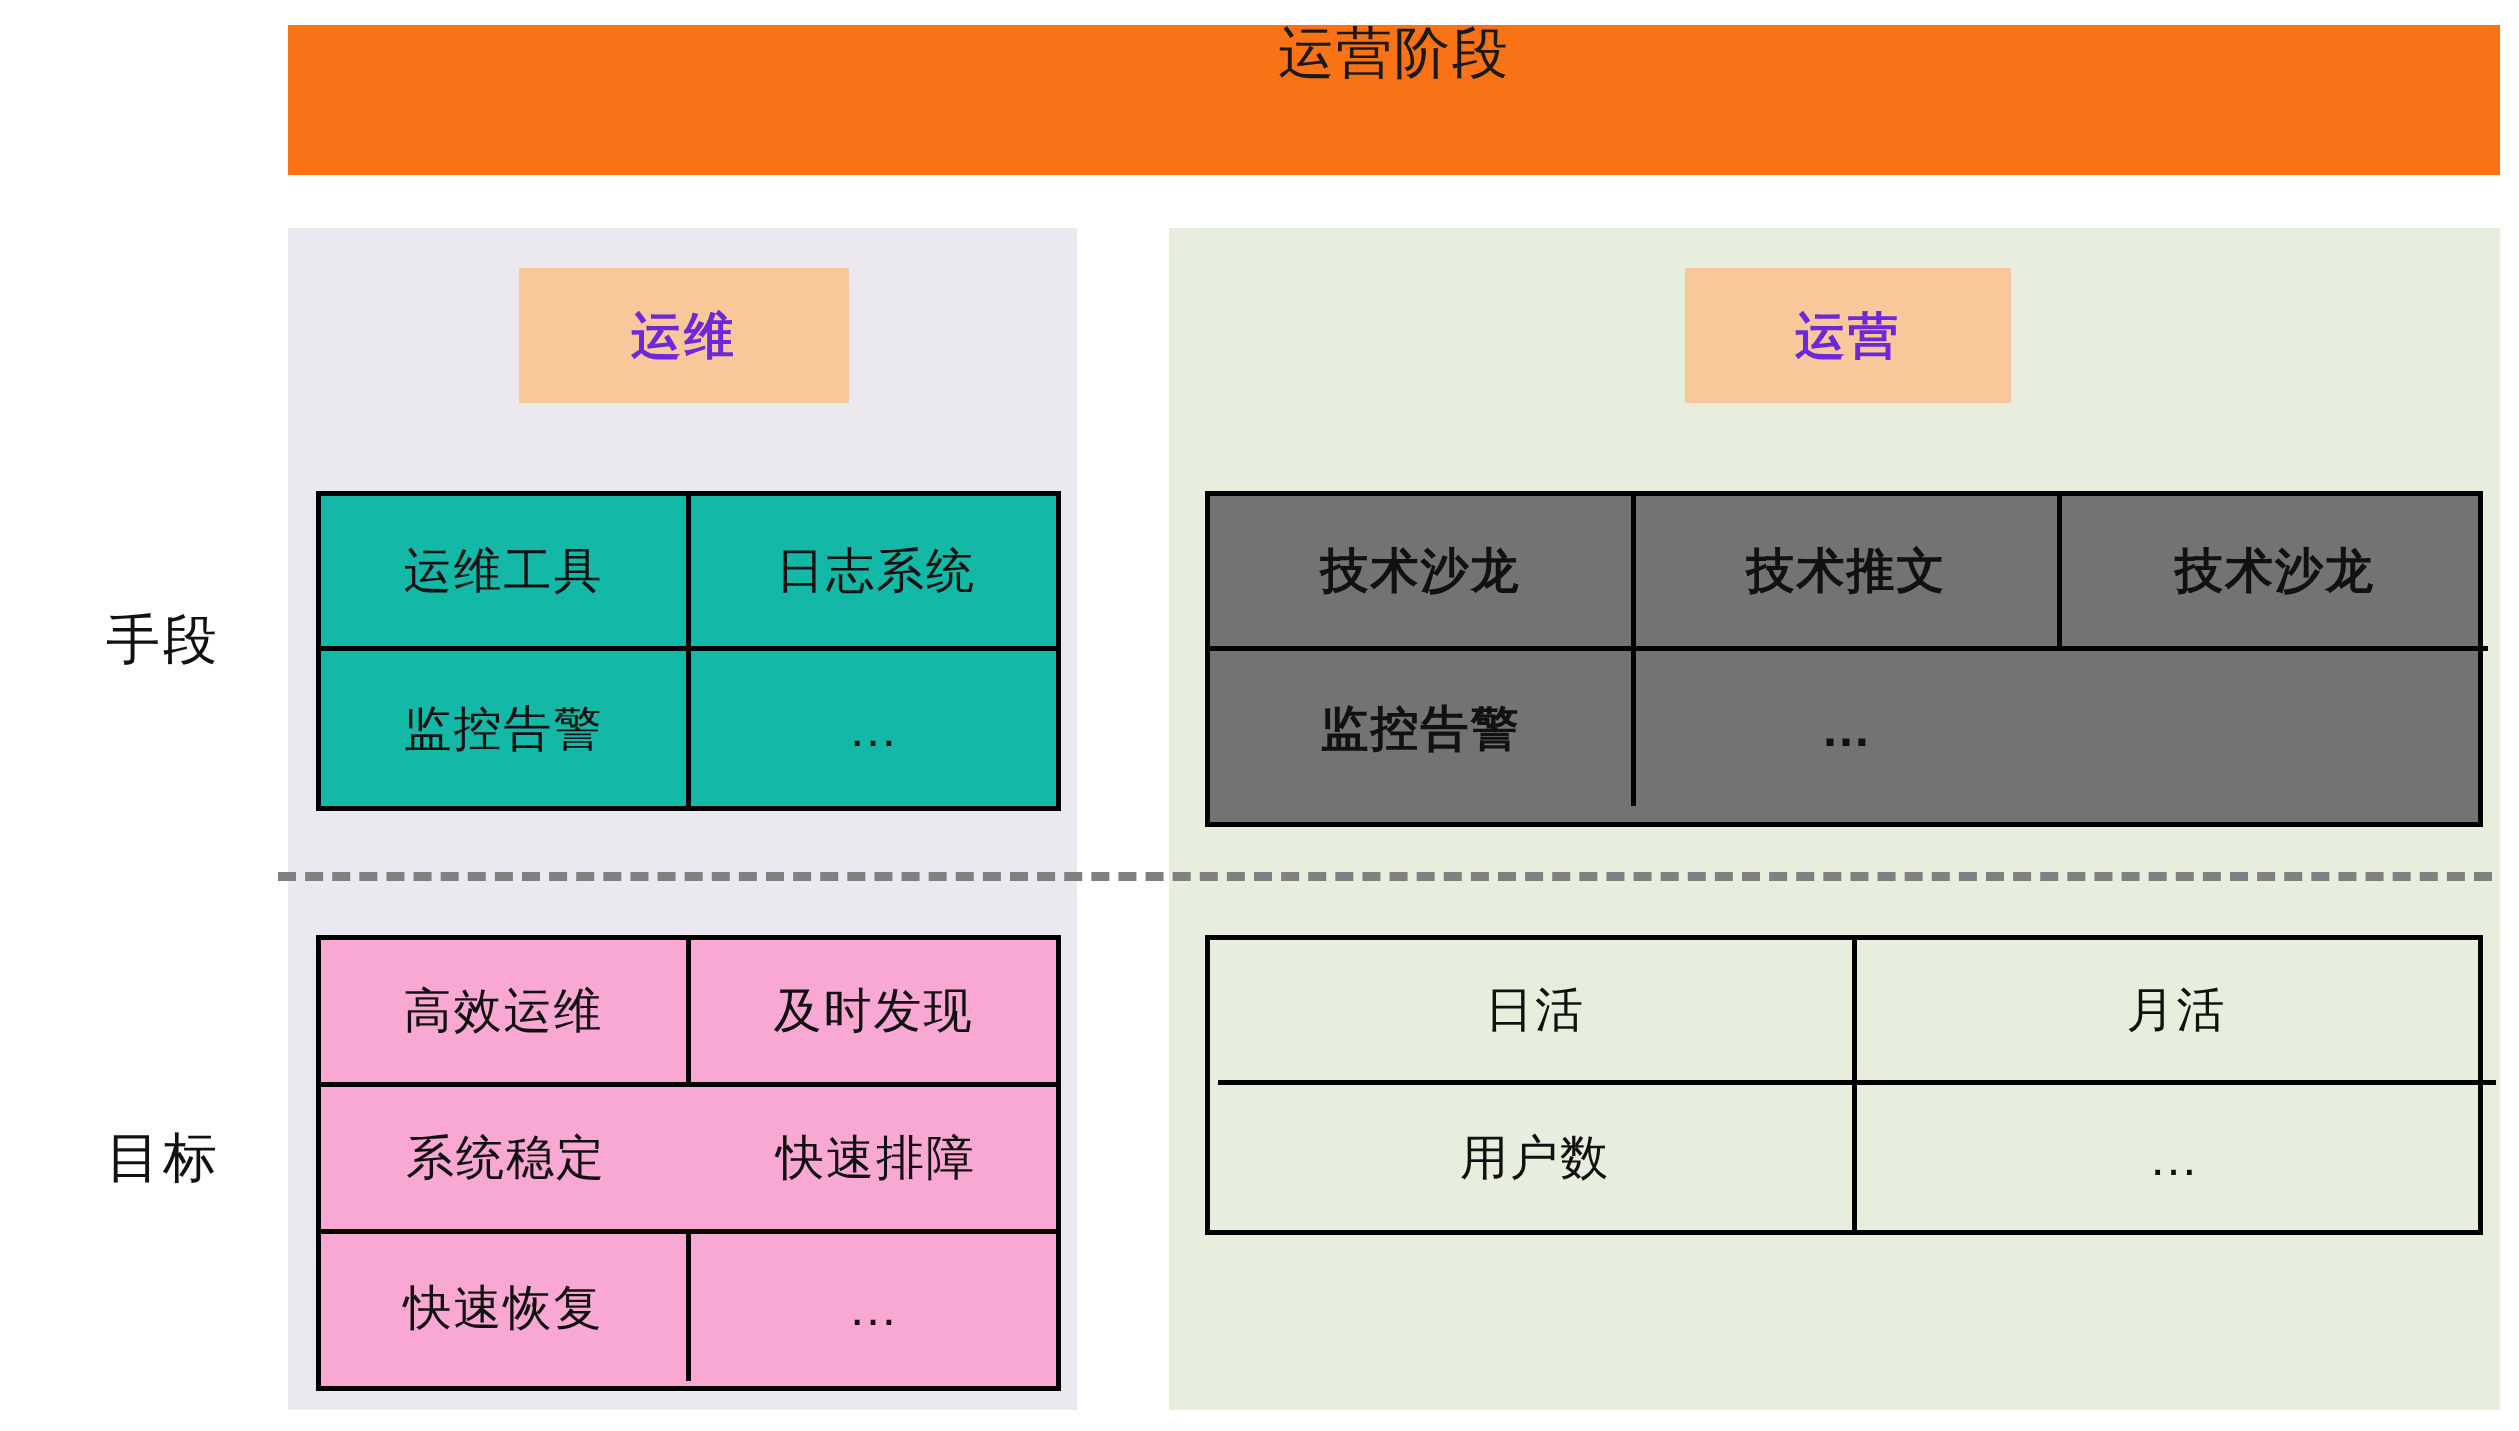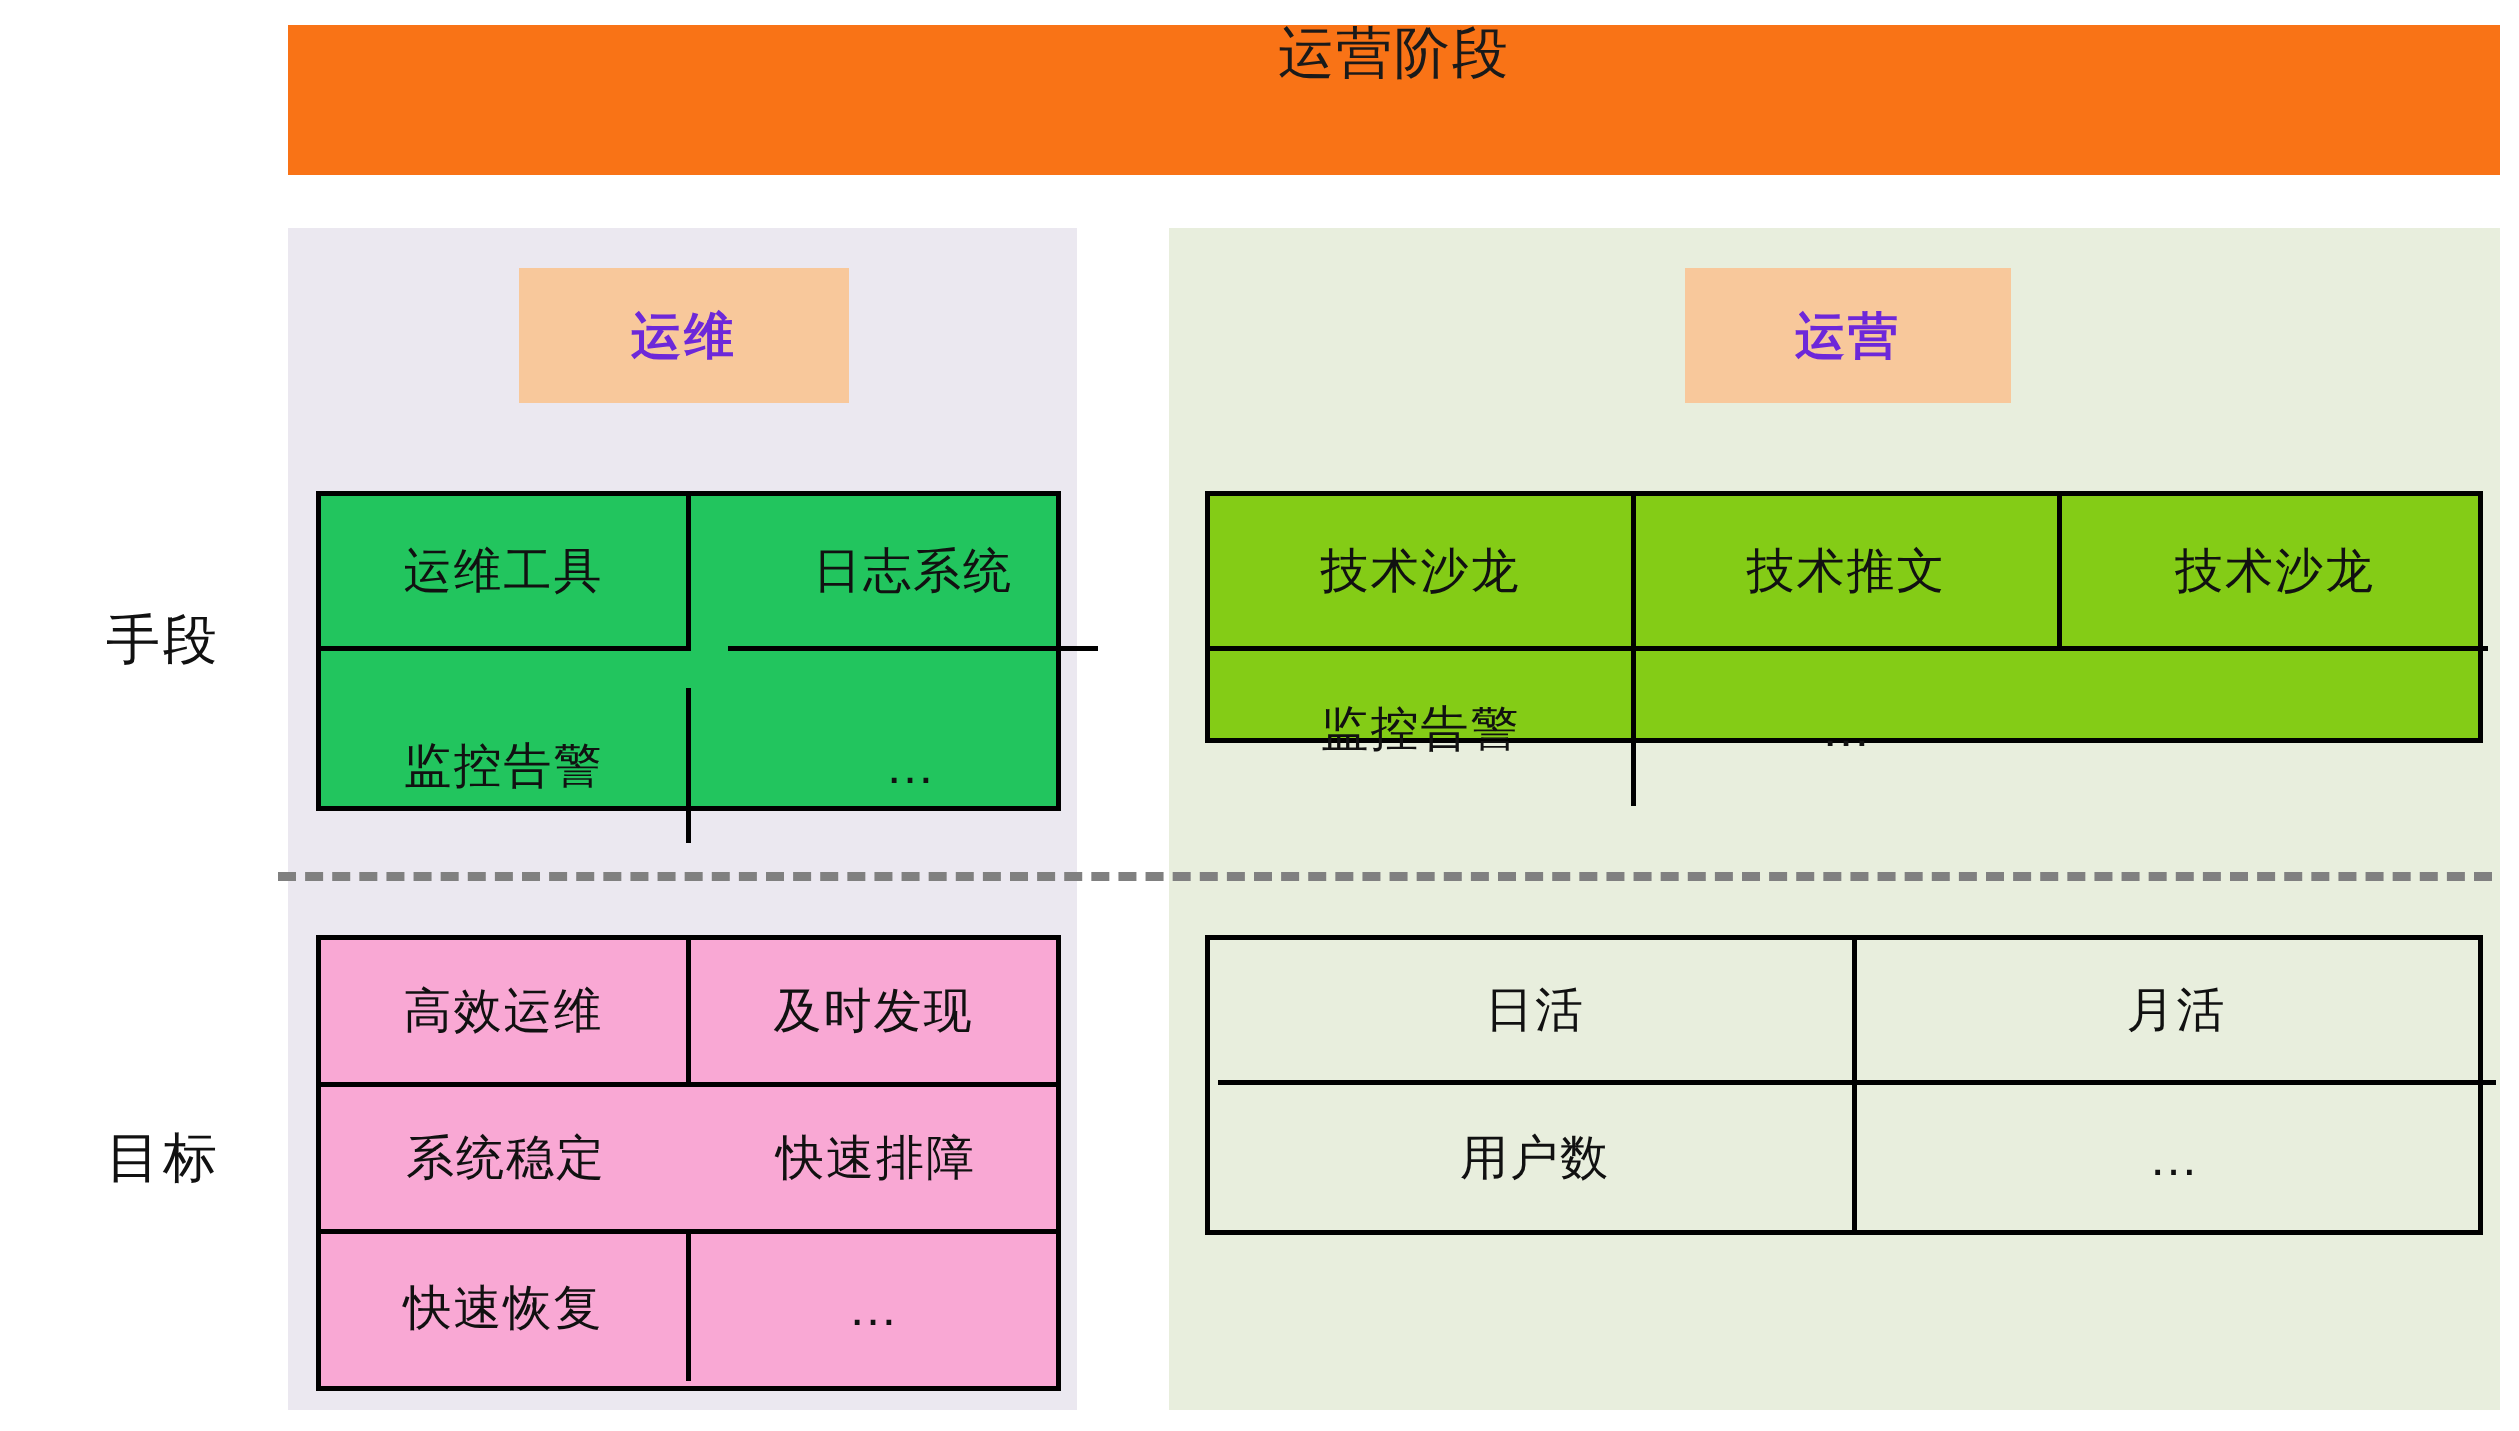--- a/index.html
+++ b/index.html
@@ -123,28 +123,28 @@
     line-height: 1;
   }
   .grid-cell.last-col { border-right: none; }
   .grid-cell.last-row { border-bottom: none; }
   .grid-cell.ellipsis { font-size: 50px; letter-spacing: 6px; }
 
   .table-ops-means {
     left: 316px;  top: 491px;  width: 745px;  height: 320px;
     grid-template-columns: 370px 370px;
     grid-template-rows: 155px 155px;
-    background: #22c55e;
-    gap: 37px;
+    background: #14b8a6;
   }
   .table-growth-means {
-    left: 1205px; top: 491px;  width: 1278px; height: 252px;
+    left: 1205px; top: 491px;  width: 1278px; height: 336px;
     grid-template-columns: 426px 426px 426px;
     grid-template-rows: 155px 155px;
-    background: #84cc16;
+    background: #737373;
+    font-weight: bold;
   }
   .table-ops-goals {
     left: 316px;  top: 935px;  width: 745px;  height: 456px;
     grid-template-columns: 370px 370px;
     grid-template-rows: 147px 147px 147px;
     background: #f9a8d4;
   }
   .table-growth-goals {
     left: 1205px; top: 935px;  width: 1278px; height: 300px;
     grid-template-columns: 639px 639px;

